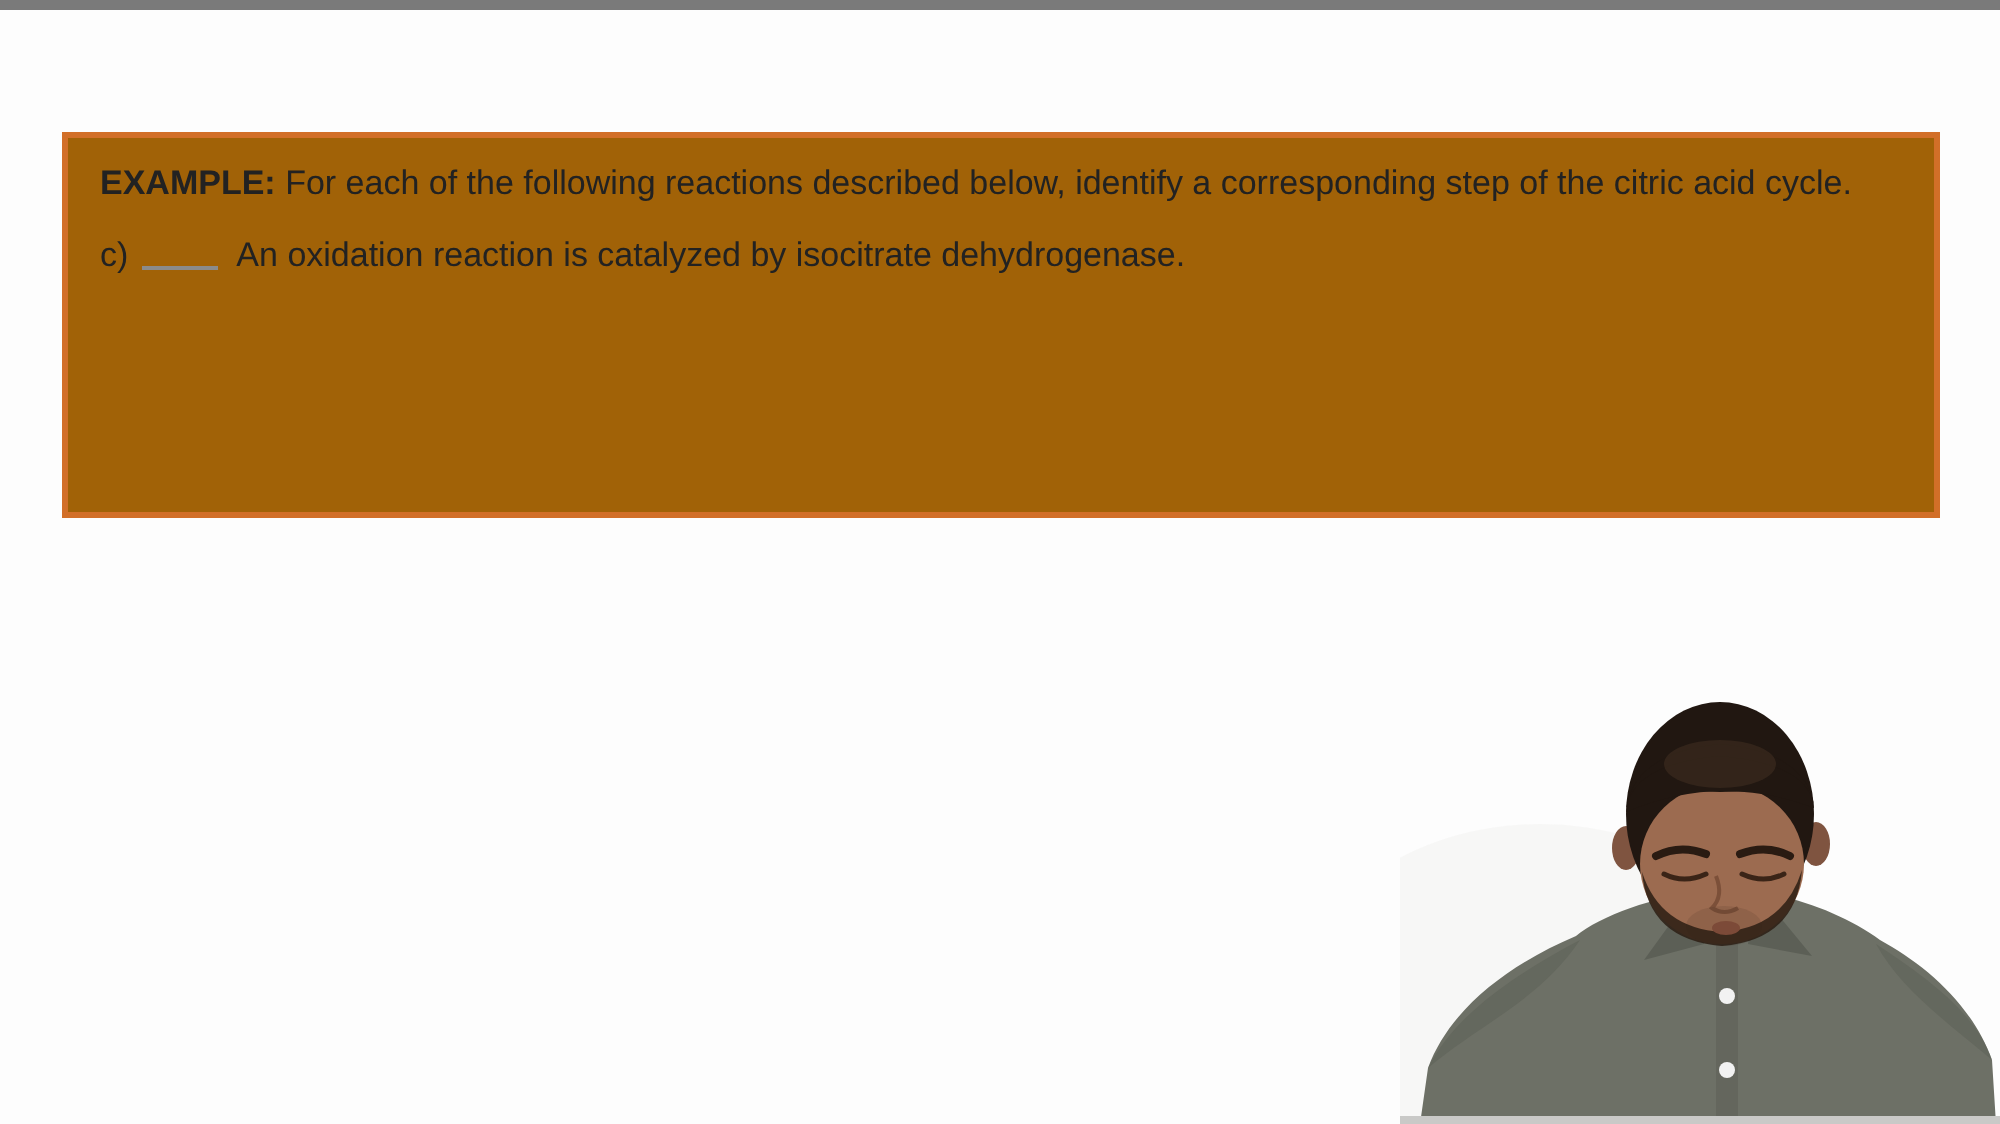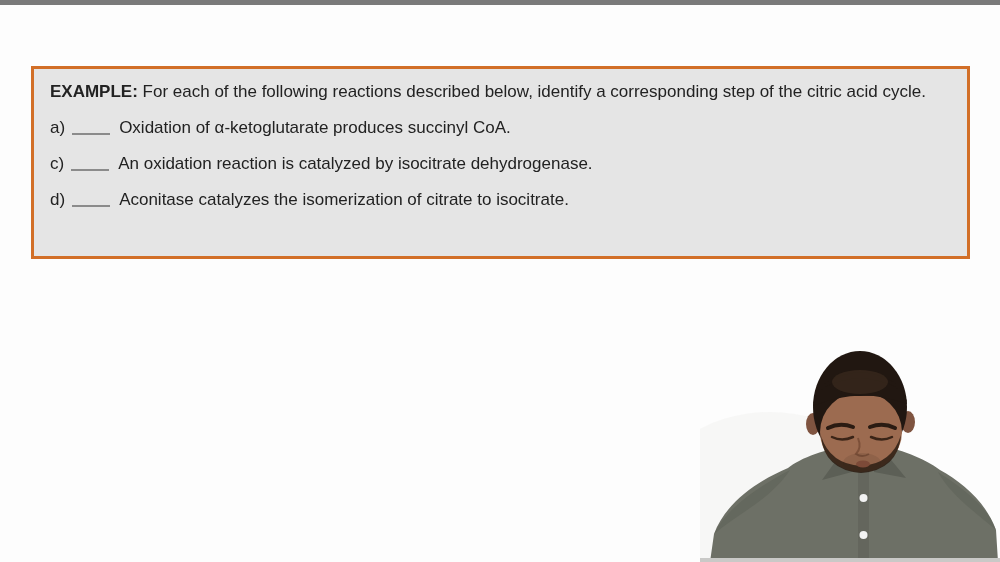--- a/index.html
+++ b/index.html
@@ -23,21 +23,21 @@
     color:var(--text);
   }
   .top-bar{
     position:absolute;left:0;top:0;width:1000px;height:5px;
     background:var(--topbar);
   }
   .example-box{
     position:absolute;
     left:31px;top:66px;width:939px;height:193px;
     border:3px solid var(--accent);
-    background:#e5e5e5;
+    background:#a16207;
     padding:12px 16px 14px 16px;
     font-size:17px;
     line-height:22px;
   }
   .line{white-space:nowrap;}
   .prompt-line{margin-top:0;}
   .item-line{margin-top:14px;}
   .bold-label{font-weight:bold;}
   .letter{display:inline-block;}
   .blank{
@@ -55,26 +55,24 @@
 </style>
 </head>
 <body>
 
 <div class="top-bar"></div>
 
 <div class="example-box">
   <div class="line prompt-line"><span class="bold-label">EXAMPLE:</span>
     <span>For each of the following reactions described below, identify a corresponding step of the citric acid cycle.</span></div>
 
-  <div class="line item-line"><span class="letter">a)</span><span class="blank"></span><span>Oxidation of α-ketoglutarate produces succinyl CoA.</span></div>
 
 
   <div class="line item-line"><span class="letter">c)</span><span class="blank"></span><span>An oxidation reaction is catalyzed by isocitrate dehydrogenase.</span></div>
 
-  <div class="line item-line"><span class="letter">d)</span><span class="blank"></span><span>Aconitase catalyzes the isomerization of citrate to isocitrate.</span></div>
 </div>
 
 <div class="webcam">
   <svg viewBox="0 0 300 220" aria-hidden="true">
 
     <ellipse cx="70" cy="160" rx="120" ry="90" fill="#f3f3f1" opacity="0.6"></ellipse>
 
     <path d="M140,100 L186,100 L188,142 Q163,152 138,142 Z" fill="var(--skin-dark)"></path>
 
     <path d="M150,104

